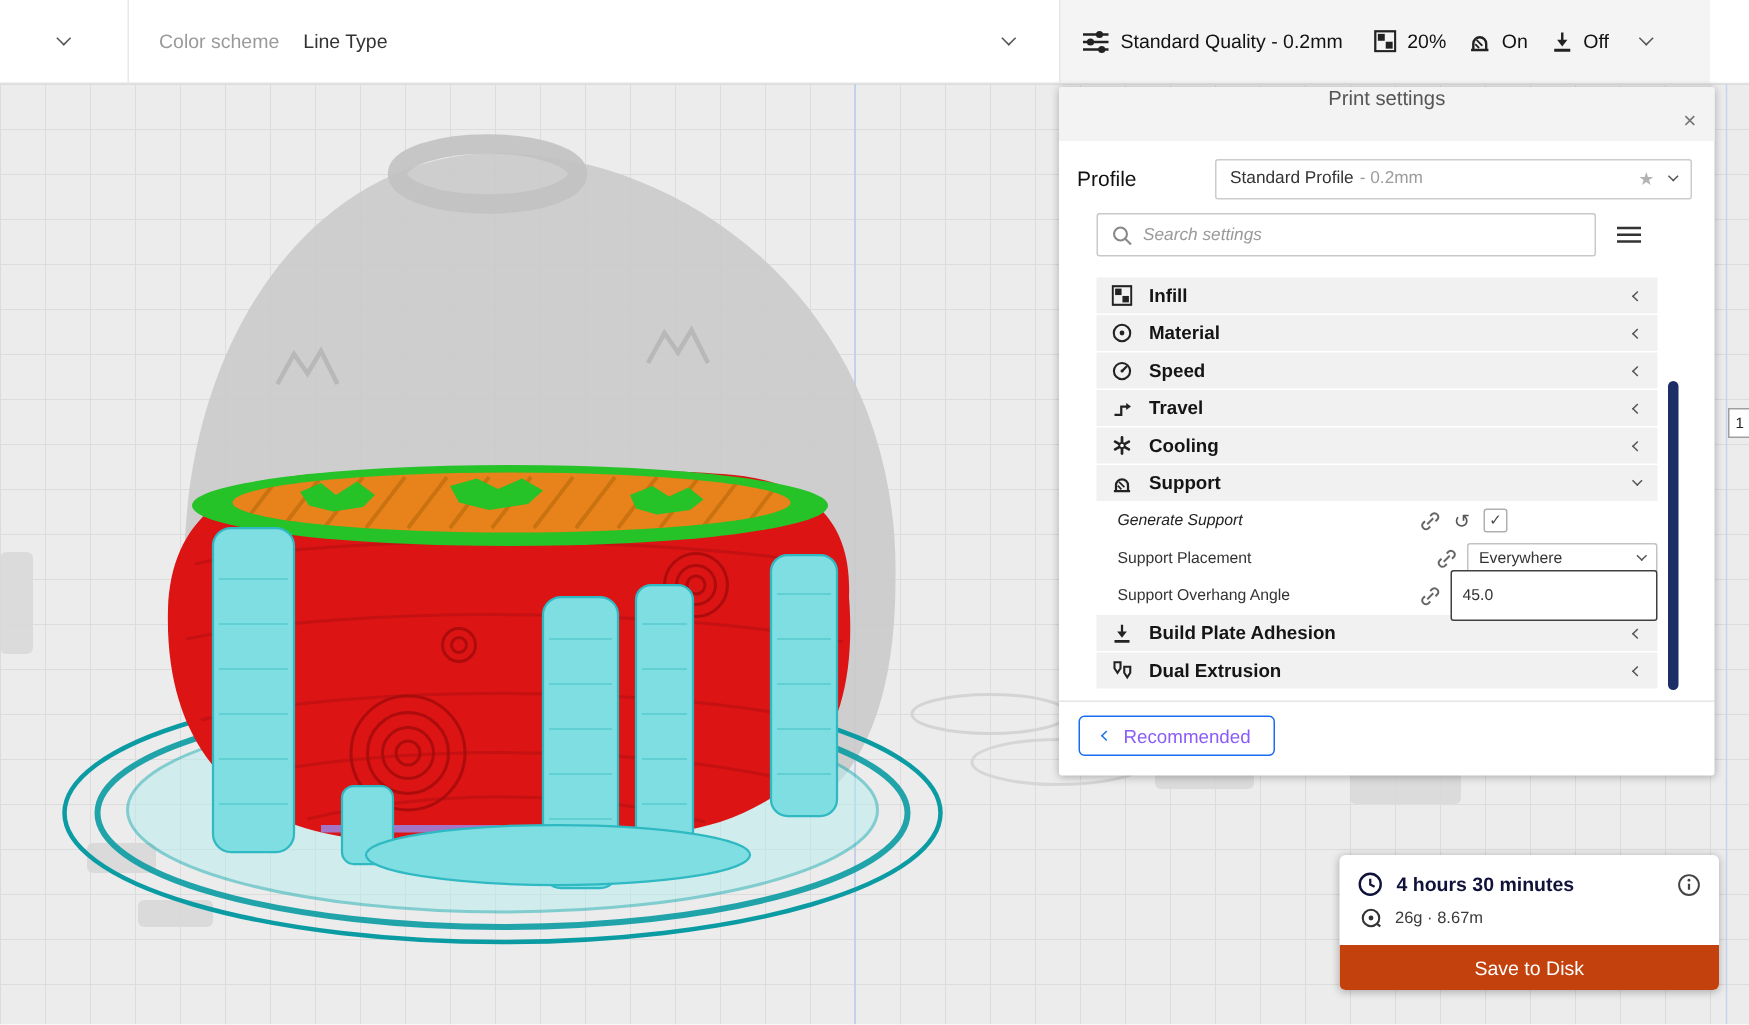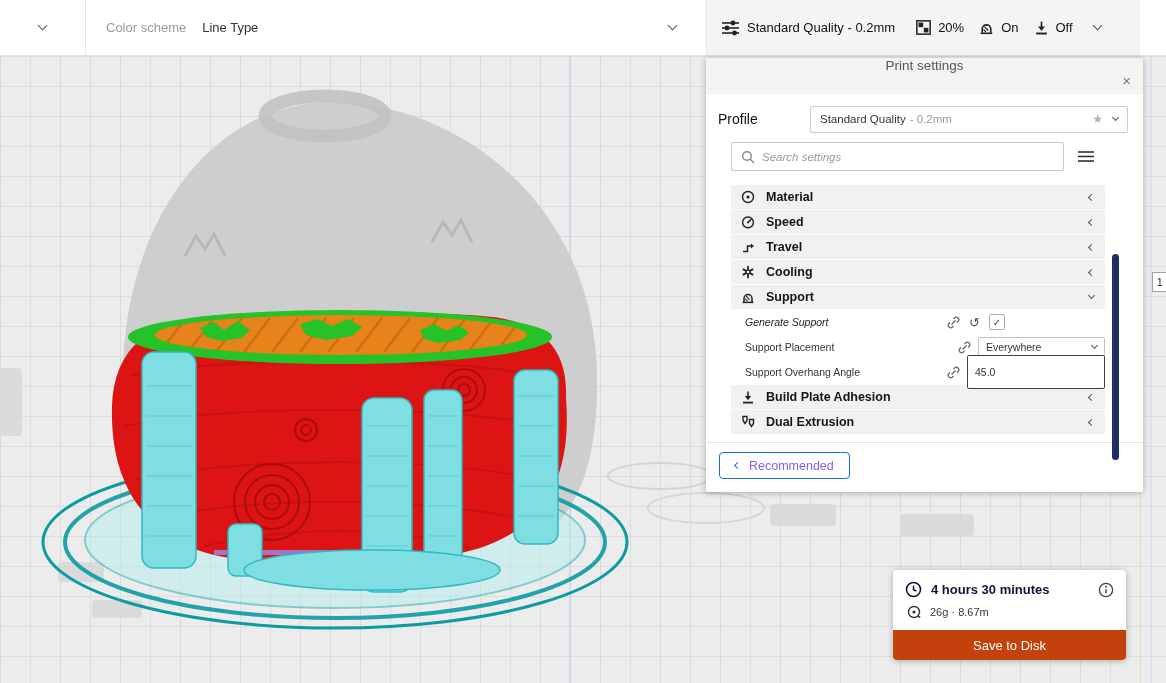--- a/index.html
+++ b/index.html
@@ -84,21 +84,21 @@
                font-size:10.5px; color:#333; font-family:"Liberation Sans", sans-serif; outline:none; }
   .reset-glyph { font-size:13px; color:#555; line-height:1; cursor:pointer; }
   .panel-scrollbar { position:absolute; right:24px; top:196px; width:7px; height:206px;
                      background:#1b2f66; border-radius:4px; cursor:grab; }
   .panel-footer { border-top:1px solid #e4e4e4; margin-top:8px; padding:9px 13px 13px; }
   .recommended-btn { display:inline-flex; align-items:center; gap:9px; border:1px solid #196ef0;
                      color:#8b5cf6; border-radius:4px; height:27px; padding:0 15px; font-size:12.5px;
                      background:#fff; cursor:pointer; font-family:"Liberation Sans", sans-serif; }
 
   
-  .time-card { position:absolute; left:893px; top:570px; width:233px; background:#fff; border-radius:4px;
+  .time-card { position:absolute; left:893px; top:570px; width:253px; background:#fff; border-radius:4px;
                box-shadow:0 1px 6px rgba(0,0,0,.28); overflow:hidden; z-index:6; }
   .tc-row1 { display:flex; align-items:center; gap:9px; padding:11px 12px 4px; }
   .tc-time { font-size:13px; font-weight:bold; color:#10123a; }
   .tc-info { margin-left:auto; cursor:pointer; }
   .tc-row2 { display:flex; align-items:center; gap:9px; padding:3px 12px 11px 14px; font-size:11px; color:#3a3a3a; }
   .save-btn { display:block; width:100%; height:30px; background:#c2410c; color:#fff; font-size:13px;
               border:none; cursor:pointer; font-family:"Liberation Sans", sans-serif; }
 </style>
 </head>
 <body>
@@ -250,21 +250,21 @@
 
   <aside class="panel">
     <div class="panel-header">
       <span>Print settings</span>
       <span class="panel-close">×</span>
     </div>
 
     <div class="profile-row">
       <span class="profile-lbl">Profile</span>
       <div class="profile-dd">
-        <span class="name">Standard Quality</span>
+        <span class="name">Standard Profile</span>
         <span class="detail">- 0.2mm</span>
         <span class="star">★</span>
         <span class="chev down sm"></span>
       </div>
     </div>
 
     <div class="search-row">
       <div class="search-box">
         <span class="icon">
           <svg width="14" height="14" viewBox="0 0 14 14">
@@ -280,20 +280,31 @@
               <line x1="1" y1="2" x2="17" y2="2"></line>
               <line x1="1" y1="6.5" x2="17" y2="6.5"></line>
               <line x1="1" y1="11" x2="17" y2="11"></line>
             </g>
           </svg>
       </span>
     </div>
 
     <div class="settings-list">
 
+      <div class="cat-row">
+        <span class="cat-icon icon">
+          <svg width="14" height="14" viewBox="0 0 14 14">
+              <rect x="0.8" y="0.8" width="12.4" height="12.4" fill="none" stroke="#222" stroke-width="1.4"></rect>
+              <rect x="2.4" y="2.4" width="4.3" height="4.3" fill="#222"></rect>
+              <rect x="7.3" y="7.3" width="4.3" height="4.3" fill="#222"></rect>
+            </svg>
+        </span>
+        <span class="cat-lbl">Infill</span>
+        <span class="chev left sm"></span>
+      </div>
 
       <div class="cat-row">
         <span class="cat-icon icon">
           <svg width="14" height="14" viewBox="0 0 14 14">
               <circle cx="7" cy="7" r="5.5" fill="none" stroke="#222" stroke-width="1.4"></circle>
               <circle cx="7" cy="7" r="1.6" fill="#222"></circle>
             </svg>
         </span>
         <span class="cat-lbl">Material</span>
         <span class="chev left sm"></span>

